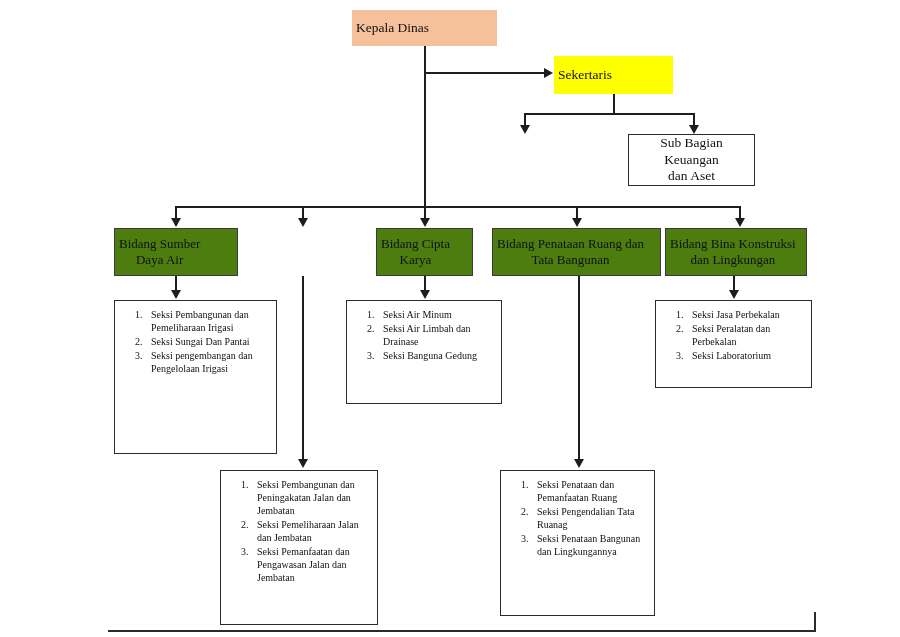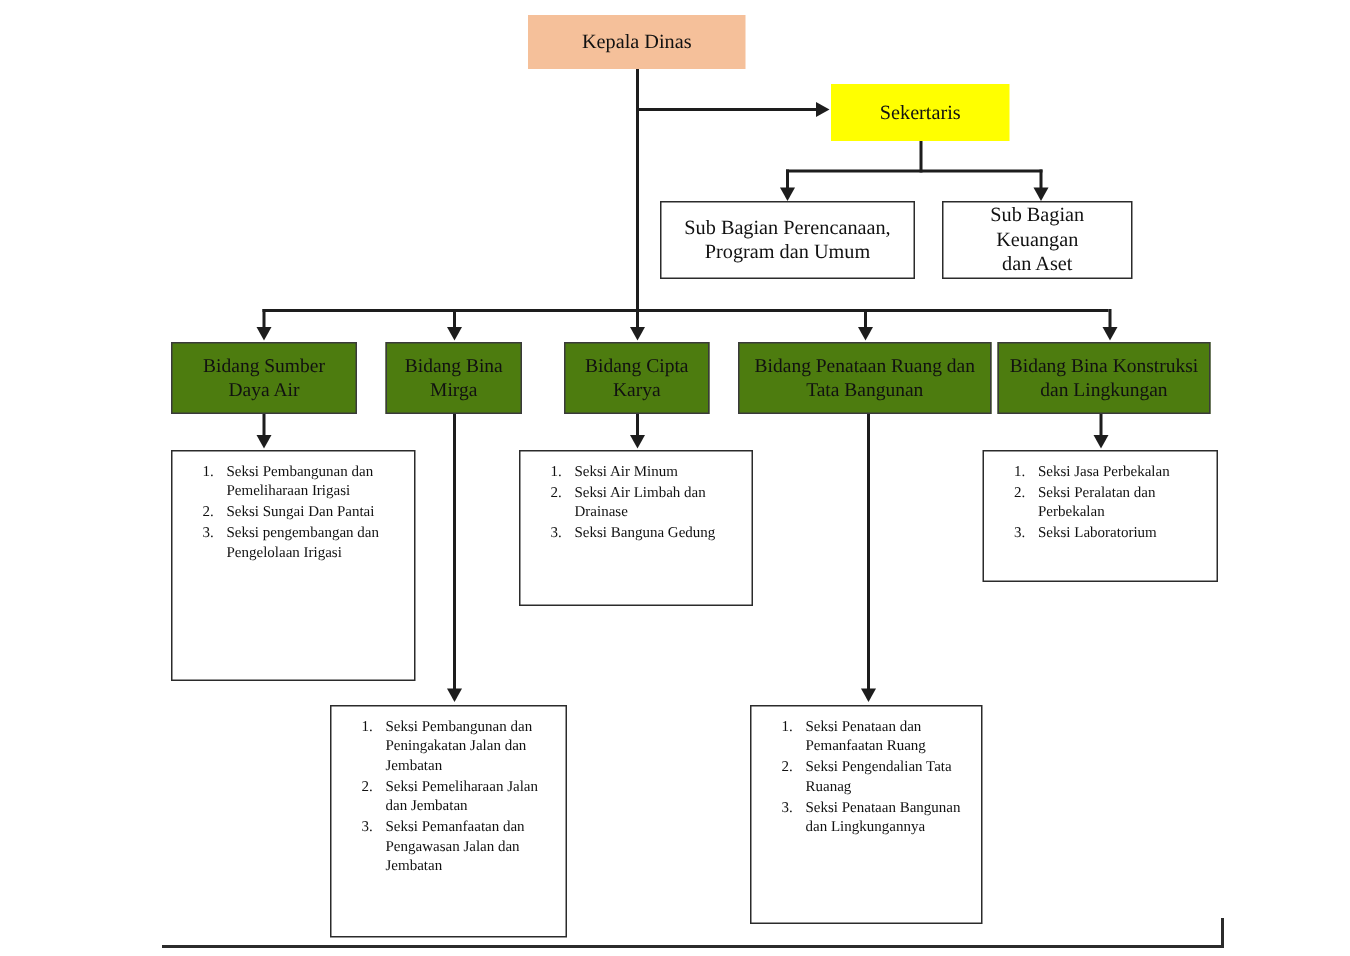--- a/index.html
+++ b/index.html
@@ -16,21 +16,20 @@
     width: 900px;
     height: 637px;
     background: #ffffff;
     overflow: hidden;
   }
   .node {
     position: absolute;
     box-sizing: border-box;
     display: flex;
     align-items: center;
-    justify-content: center;
     text-align: center;
     color: #111111;
     line-height: 1.22;
     font-size: 13.5px;
     z-index: 3;
   }
   .node .node-label {
     display: block;
     padding: 0 4px;
     white-space: pre-line;
@@ -155,39 +154,31 @@
   <div class="arrow-down" style="left:574px; top:459px;"></div>
 
   <div class="node node-top" style="left:352px; top:10px; width:145px; height:36px;">
     <span class="node-label">Kepala Dinas</span>
   </div>
 
   <div class="node node-sec" style="left:554px; top:56px; width:119px; height:38px;">
     <span class="node-label">Sekertaris</span>
   </div>
 
-  <div class="node node-sub" style="left:440px; top:134px; width:170px; height:52px;">
-    <span class="node-label">Sub Bagian Perencanaan,
-Program dan Umum</span>
-  </div>
 
   <div class="node node-sub" style="left:628px; top:134px; width:127px; height:52px;">
     <span class="node-label">Sub Bagian Keuangan
 dan Aset</span>
   </div>
 
   <div class="node node-bidang" style="left:114px; top:228px; width:124px; height:48px;">
     <span class="node-label">Bidang Sumber
 Daya Air</span>
   </div>
 
-  <div class="node node-bidang" style="left:257px; top:228px; width:91px; height:48px;">
-    <span class="node-label">Bidang Bina
-Mirga</span>
-  </div>
 
   <div class="node node-bidang" style="left:376px; top:228px; width:97px; height:48px;">
     <span class="node-label">Bidang Cipta
 Karya</span>
   </div>
 
   <div class="node node-bidang" style="left:492px; top:228px; width:169px; height:48px;">
     <span class="node-label">Bidang Penataan Ruang dan
 Tata Bangunan</span>
   </div>

